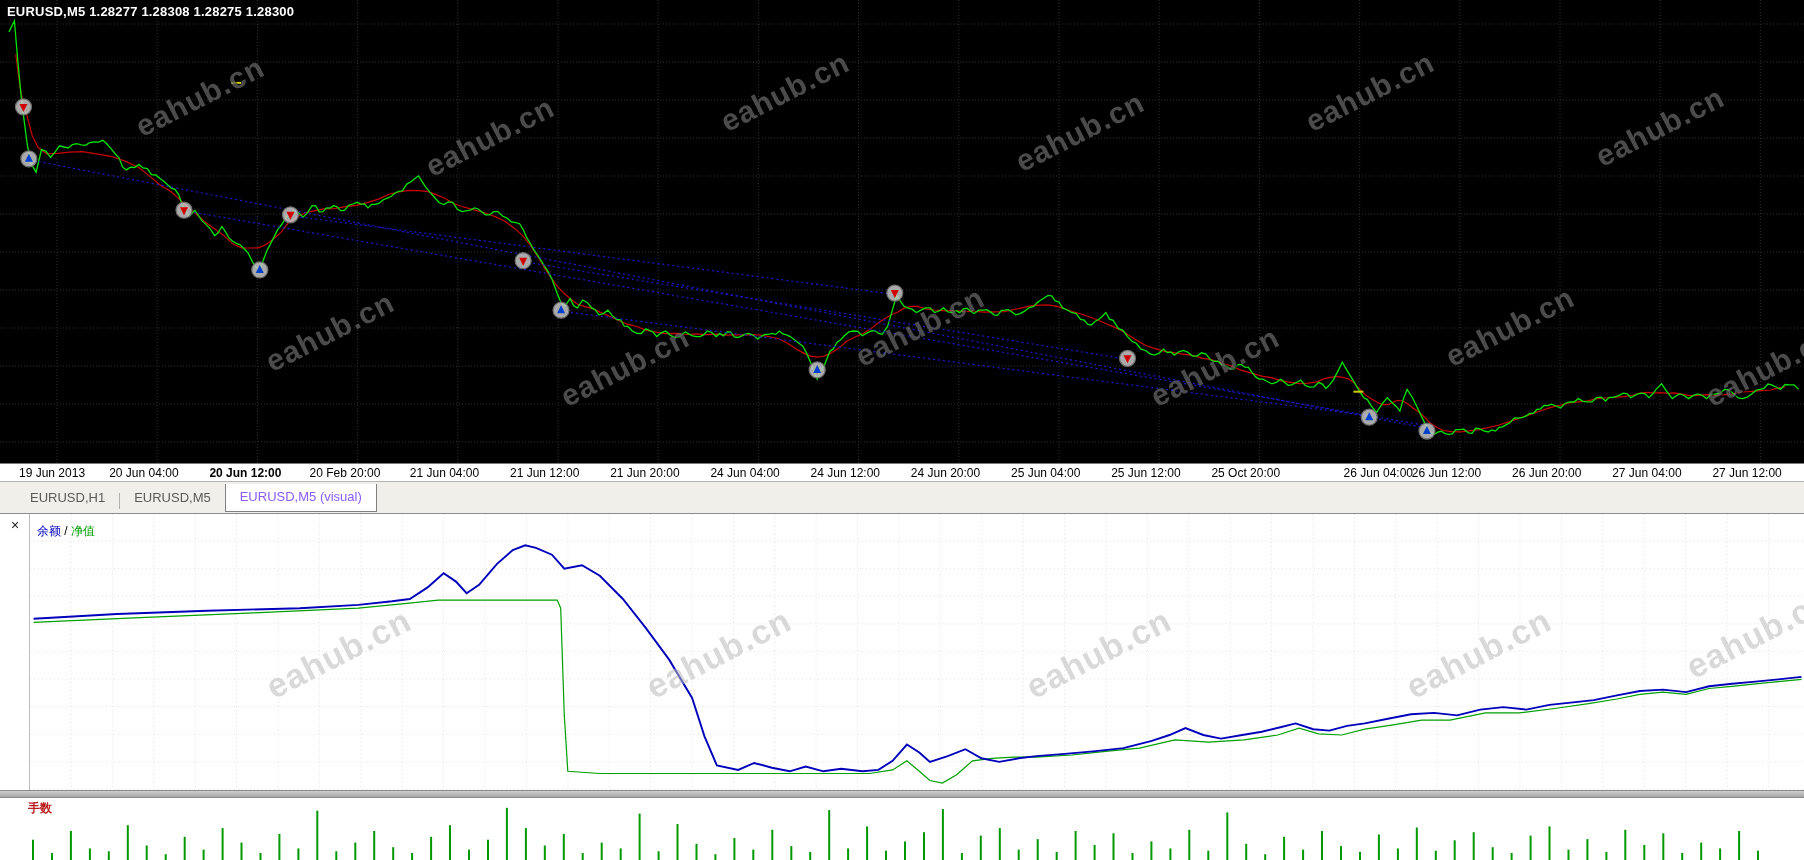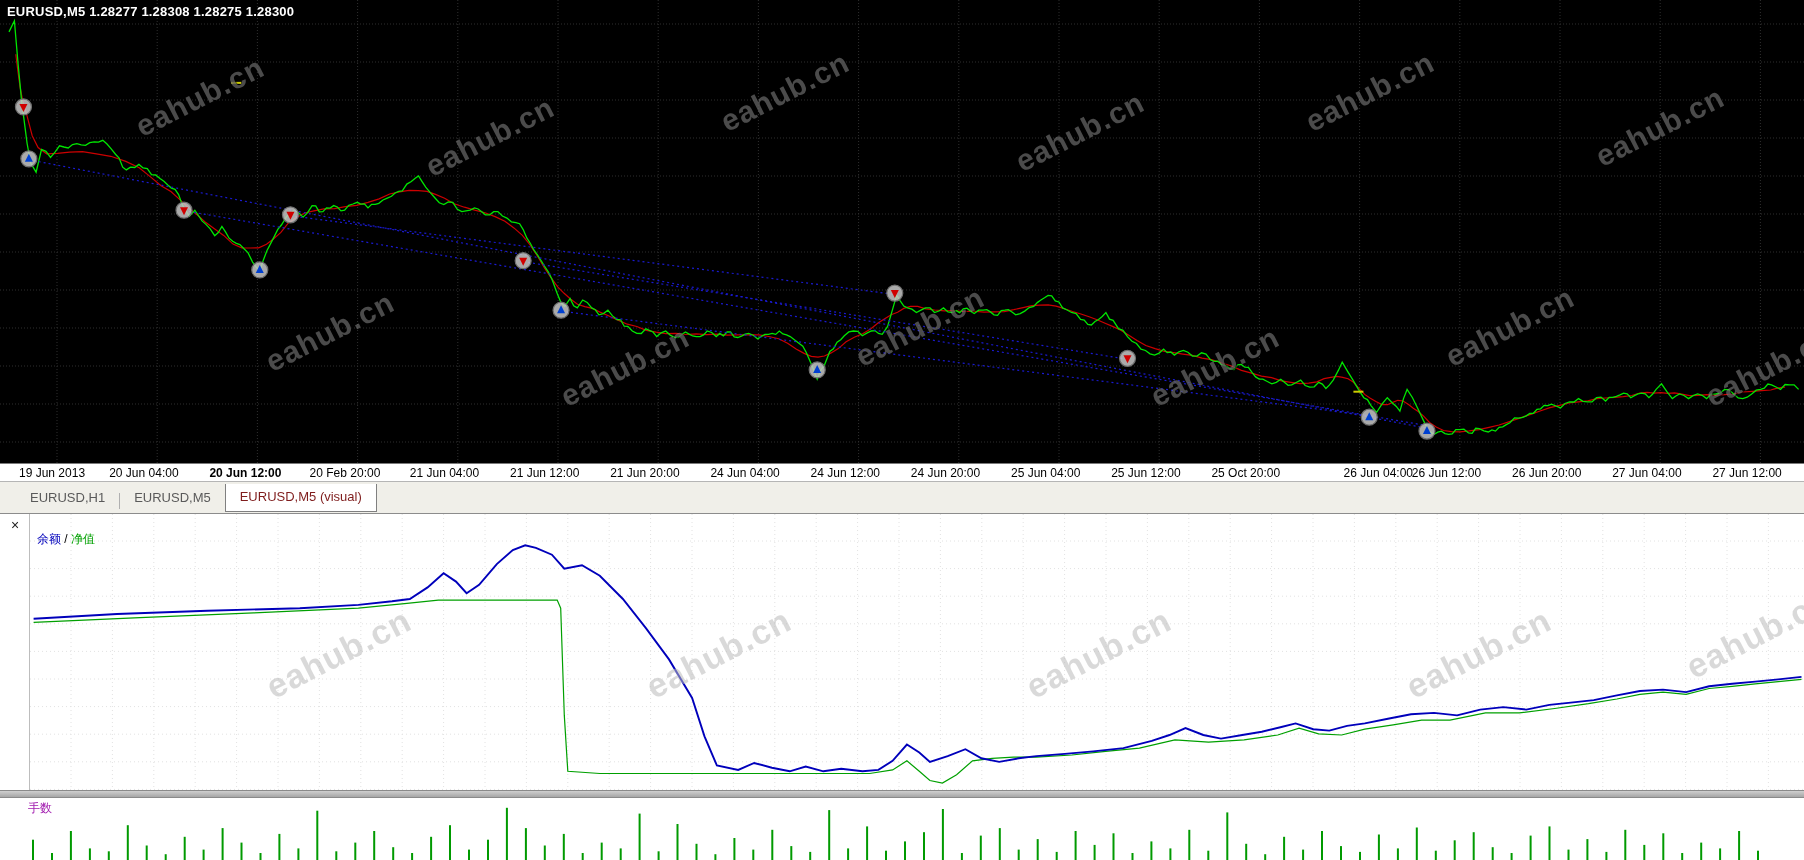--- a/index.html
+++ b/index.html
@@ -19,42 +19,42 @@
   
   .time-axis{position:absolute;left:0;top:463px;width:1804px;height:18px;background:#ffffff;
              border-top:1px solid #7a7a7a;overflow:hidden;}
   .time-label{position:absolute;top:2px;font-size:12px;color:#000;white-space:nowrap;}
 
   
   .tab-bar{position:absolute;left:0;top:481px;width:1804px;height:32px;background:#f0efe9;
            border-top:1px solid #b5b5b5;display:flex;align-items:center;padding-left:16px;
            box-sizing:border-box;}
   .tab{height:28px;line-height:28px;padding:0 14px;font-size:13px;color:#5a5a5a;cursor:default;}
-  .tab.active{background:#ffffff;color:#7f1d1d;border:1px solid #808080;border-top:none;height:27px;
+  .tab.active{background:#ffffff;color:#8b5cf6;border:1px solid #808080;border-top:none;height:27px;
               line-height:26px;}
   .tab-sep{width:1px;height:16px;background:#b0b0b0;margin-top:6px;}
 
   
   .balance-panel{position:absolute;left:0;top:513px;width:1804px;height:277px;background:#ffffff;
                  border-top:1px solid #8c8c8c;box-sizing:border-box;}
   .close-btn{position:absolute;left:7px;top:4px;width:16px;height:16px;font-size:14px;line-height:15px;
              text-align:center;color:#222;cursor:default;z-index:6;}
   .bframe{position:absolute;left:29px;top:0;right:0;bottom:0;border-left:1px solid #bdbdbd;}
   .bframe svg{position:absolute;left:0;top:0;}
-  .legend{position:absolute;left:7px;top:17px;font-size:12px;z-index:6;white-space:nowrap;}
+  .legend{position:absolute;left:7px;top:9px;font-size:12px;z-index:6;white-space:nowrap;}
 
   
   .splitter{position:absolute;left:0;top:790px;width:1804px;height:8px;
             background:linear-gradient(#cfcfcf,#a6a6a6);border-top:1px solid #8a8a8a;
             border-bottom:1px solid #8a8a8a;box-sizing:border-box;cursor:row-resize;}
 
   
   .lots-panel{position:absolute;left:0;top:798px;width:1804px;height:62px;background:#ffffff;overflow:hidden;}
   .lots-panel svg{position:absolute;left:0;top:0;}
-  .lots-label{position:absolute;left:28px;top:2px;font-size:12px;color:#a21caf;z-index:5;}
+  .lots-label{position:absolute;left:28px;top:2px;font-size:12px;color:#b91c1c;z-index:5;font-weight:bold;}
 </style>
 </head>
 <body>
 
 <div class="app">
 
   <div class="price-chart">
     <svg id="price-svg" width="1804" height="463">
         <line x1="57" y1="0" x2="57" y2="463" stroke="#2f2f2f" stroke-width="1" stroke-dasharray="1 2"></line>
         <line x1="157.2" y1="0" x2="157.2" y2="463" stroke="#2f2f2f" stroke-width="1" stroke-dasharray="1 2"></line>

